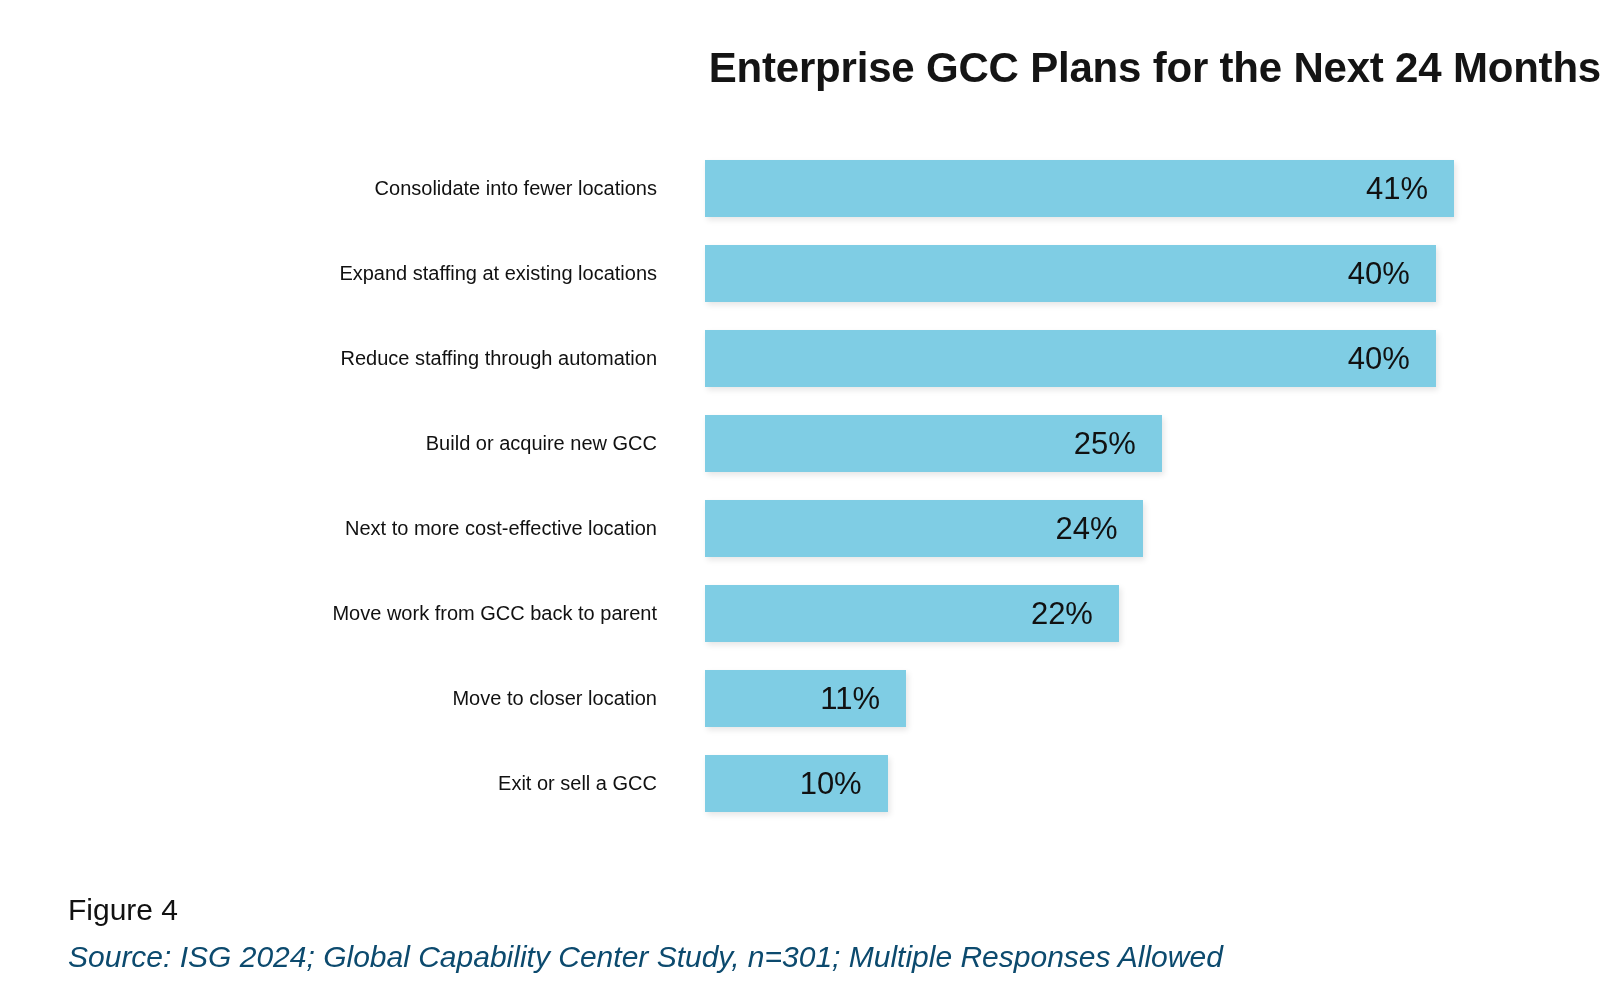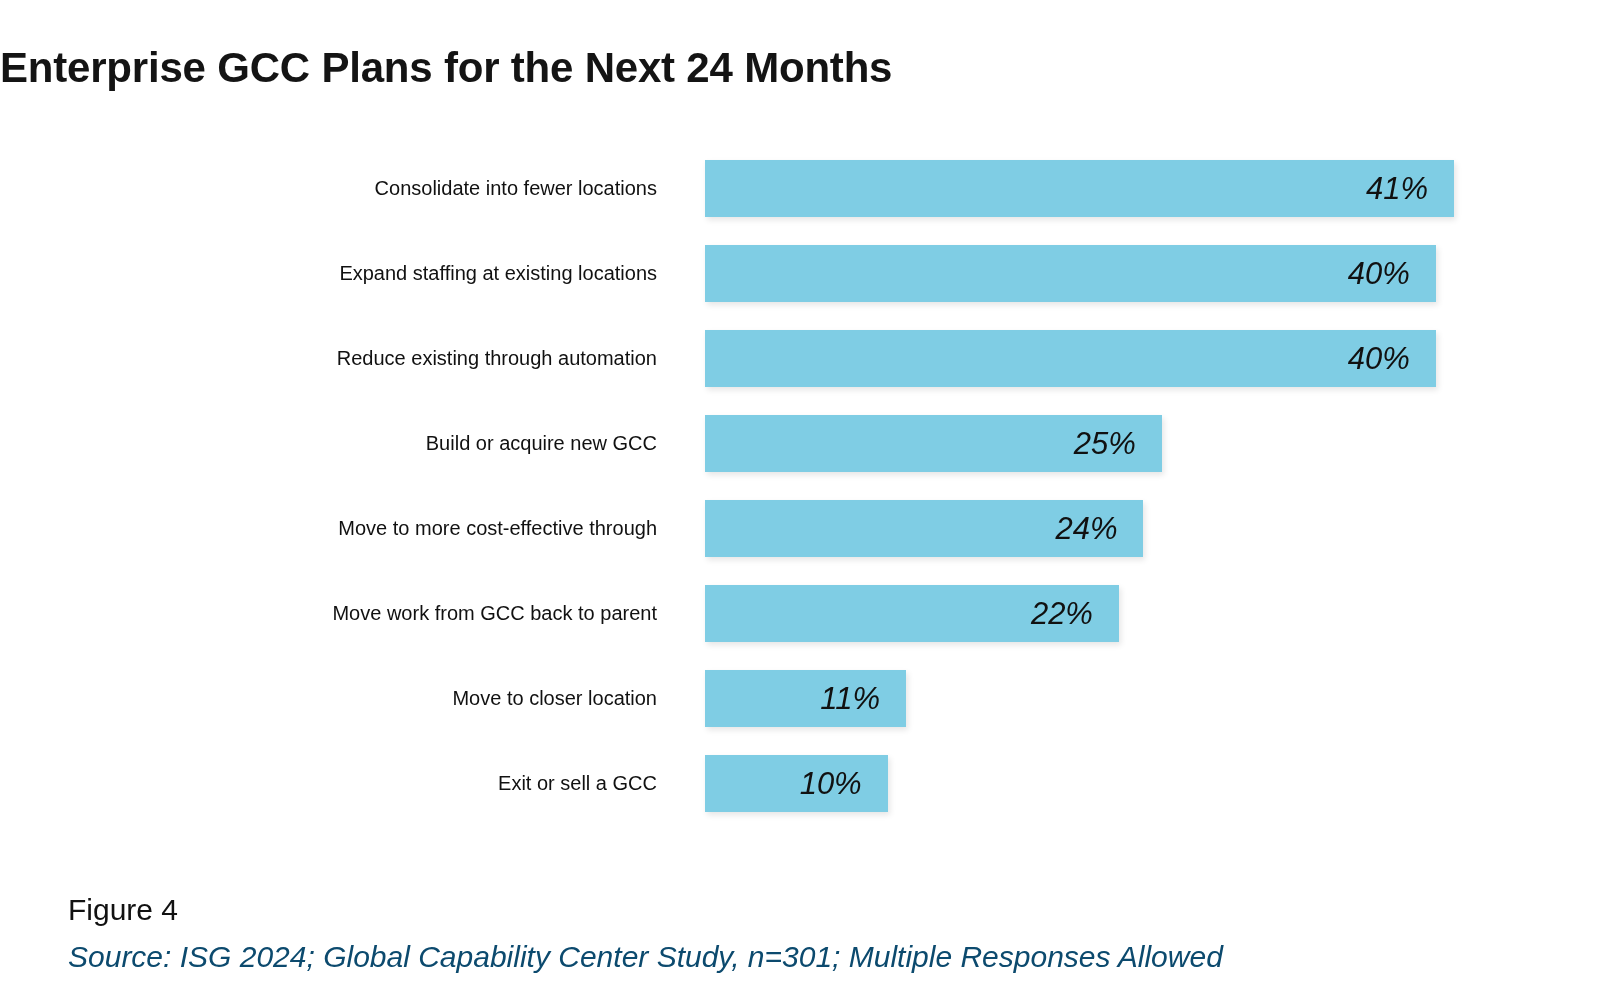--- a/index.html
+++ b/index.html
@@ -21,21 +21,21 @@
     width: 1601px;
     height: 1001px;
     background: #ffffff;
   }
 
   .chart-title {
     position: absolute;
     left: 0;
     top: 44px;
     width: 1601px;
-    text-align: left;
+    text-align: right;
     font-size: 42px;
     font-weight: bold;
     color: #141414;
     letter-spacing: -0.2px;
     white-space: nowrap;
   }
 
   .plot-area {
     position: absolute;
     left: 0;
@@ -62,21 +62,20 @@
     font-size: 20px;
     color: #111111;
     white-space: nowrap;
   }
 
   .bar-track {
     position: absolute;
     left: 705px;
     top: 0;
     height: 58px;
-    font-style: italic;
   }
 
   .bar {
     position: absolute;
     left: 0;
     top: 0;
     height: 57px;
     background: #7FCDE4;
     box-shadow: 2px 3px 6px rgba(0,0,0,0.10);
   }
@@ -128,35 +127,35 @@
         </div>
       </div>
       <div class="bar-row" style="top: 85px;">
         <div class="cat-label">Expand staffing at existing locations</div>
         <div class="bar-track" style="width: 730.8px;">
           <div class="bar" style="width: 100%; background: rgb(127, 205, 228);"></div>
           <div class="bar-value">40%</div>
         </div>
       </div>
       <div class="bar-row" style="top: 170px;">
-        <div class="cat-label">Reduce existing through automation</div>
+        <div class="cat-label">Reduce staffing through automation</div>
         <div class="bar-track" style="width: 730.8px;">
           <div class="bar" style="width: 100%; background: rgb(127, 205, 228);"></div>
           <div class="bar-value">40%</div>
         </div>
       </div>
       <div class="bar-row" style="top: 255px;">
         <div class="cat-label">Build or acquire new GCC</div>
         <div class="bar-track" style="width: 456.75px;">
           <div class="bar" style="width: 100%; background: rgb(127, 205, 228);"></div>
           <div class="bar-value">25%</div>
         </div>
       </div>
       <div class="bar-row" style="top: 340px;">
-        <div class="cat-label">Move to more cost-effective through</div>
+        <div class="cat-label">Next to more cost-effective location</div>
         <div class="bar-track" style="width: 438.48px;">
           <div class="bar" style="width: 100%; background: rgb(127, 205, 228);"></div>
           <div class="bar-value">24%</div>
         </div>
       </div>
       <div class="bar-row" style="top: 425px;">
         <div class="cat-label">Move work from GCC back to parent</div>
         <div class="bar-track" style="width: 401.94px; padding-left: 12px;">
           <div class="bar" style="width: 100%; background: rgb(127, 205, 228);"></div>
           <div class="bar-value">22%</div>

